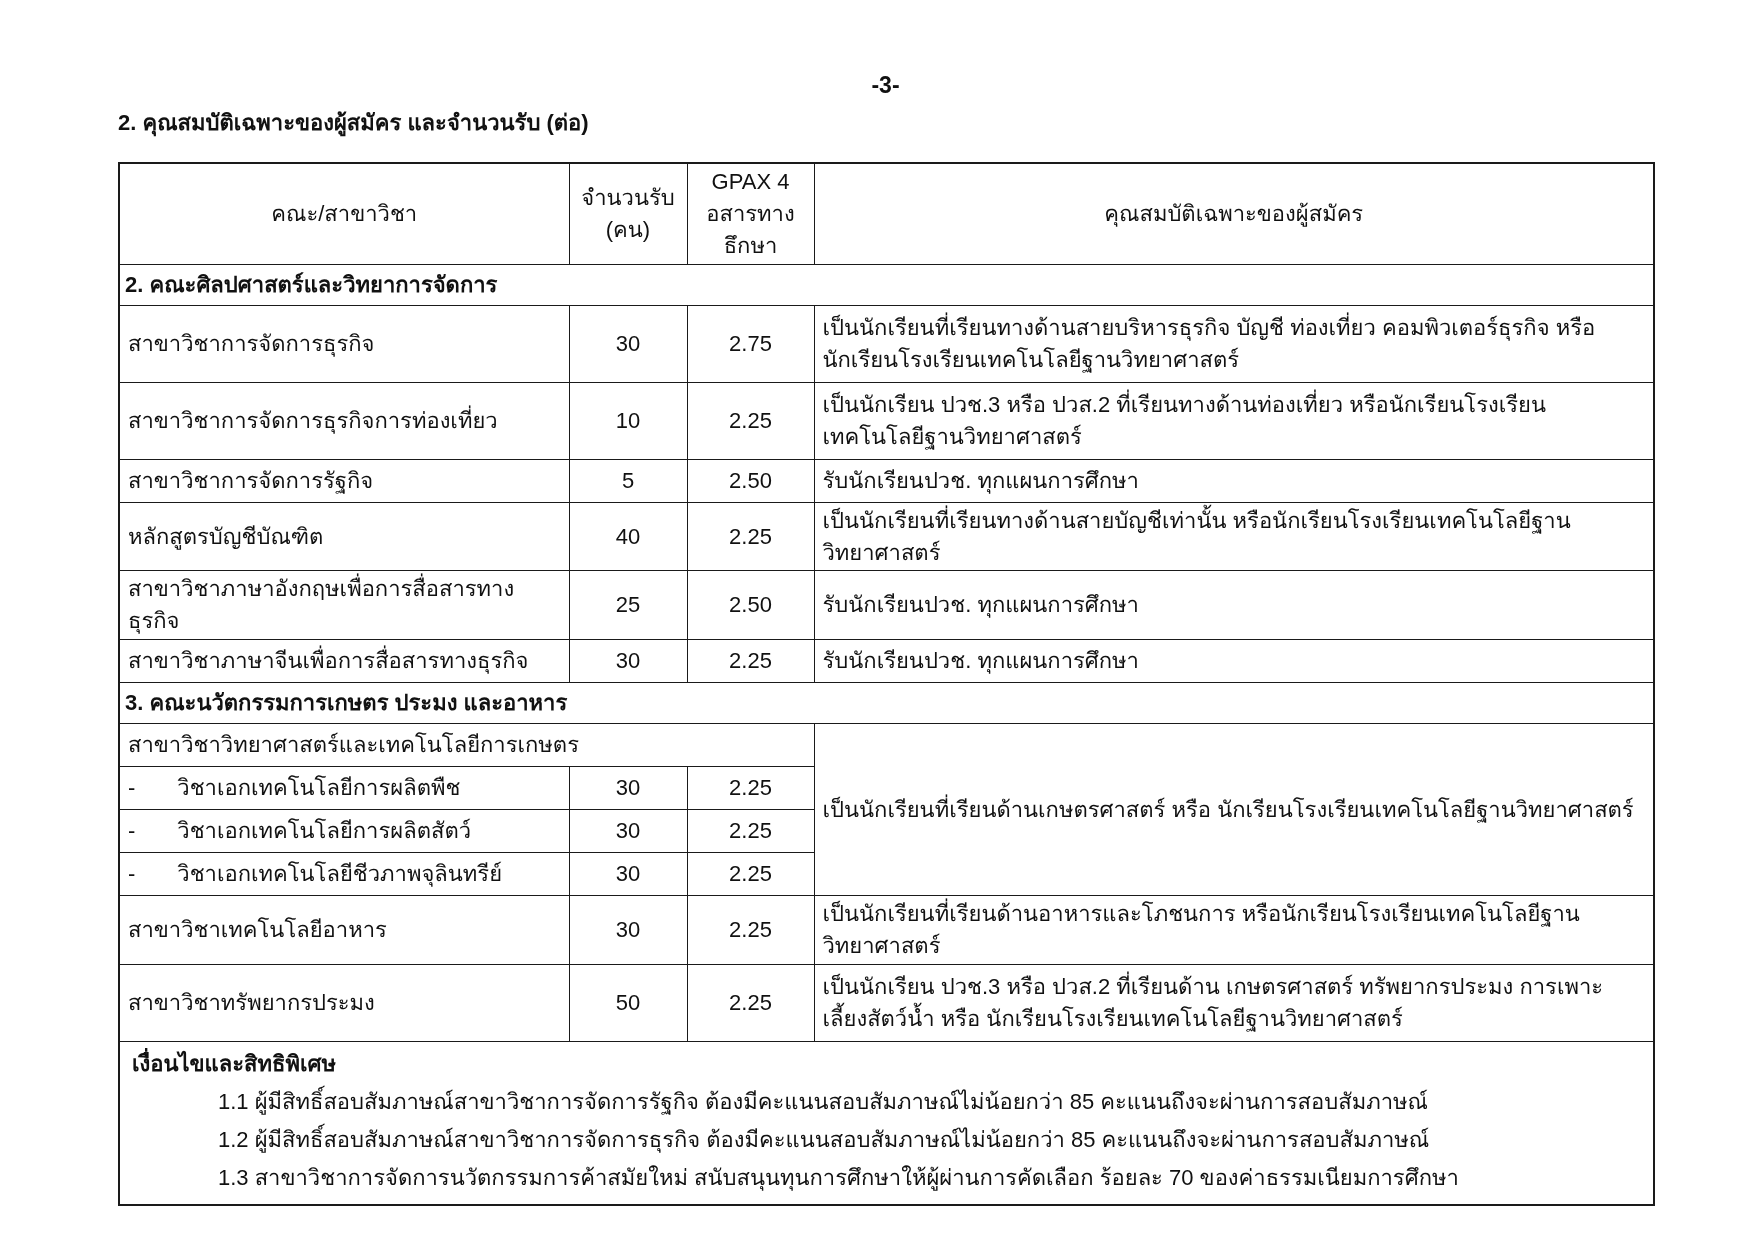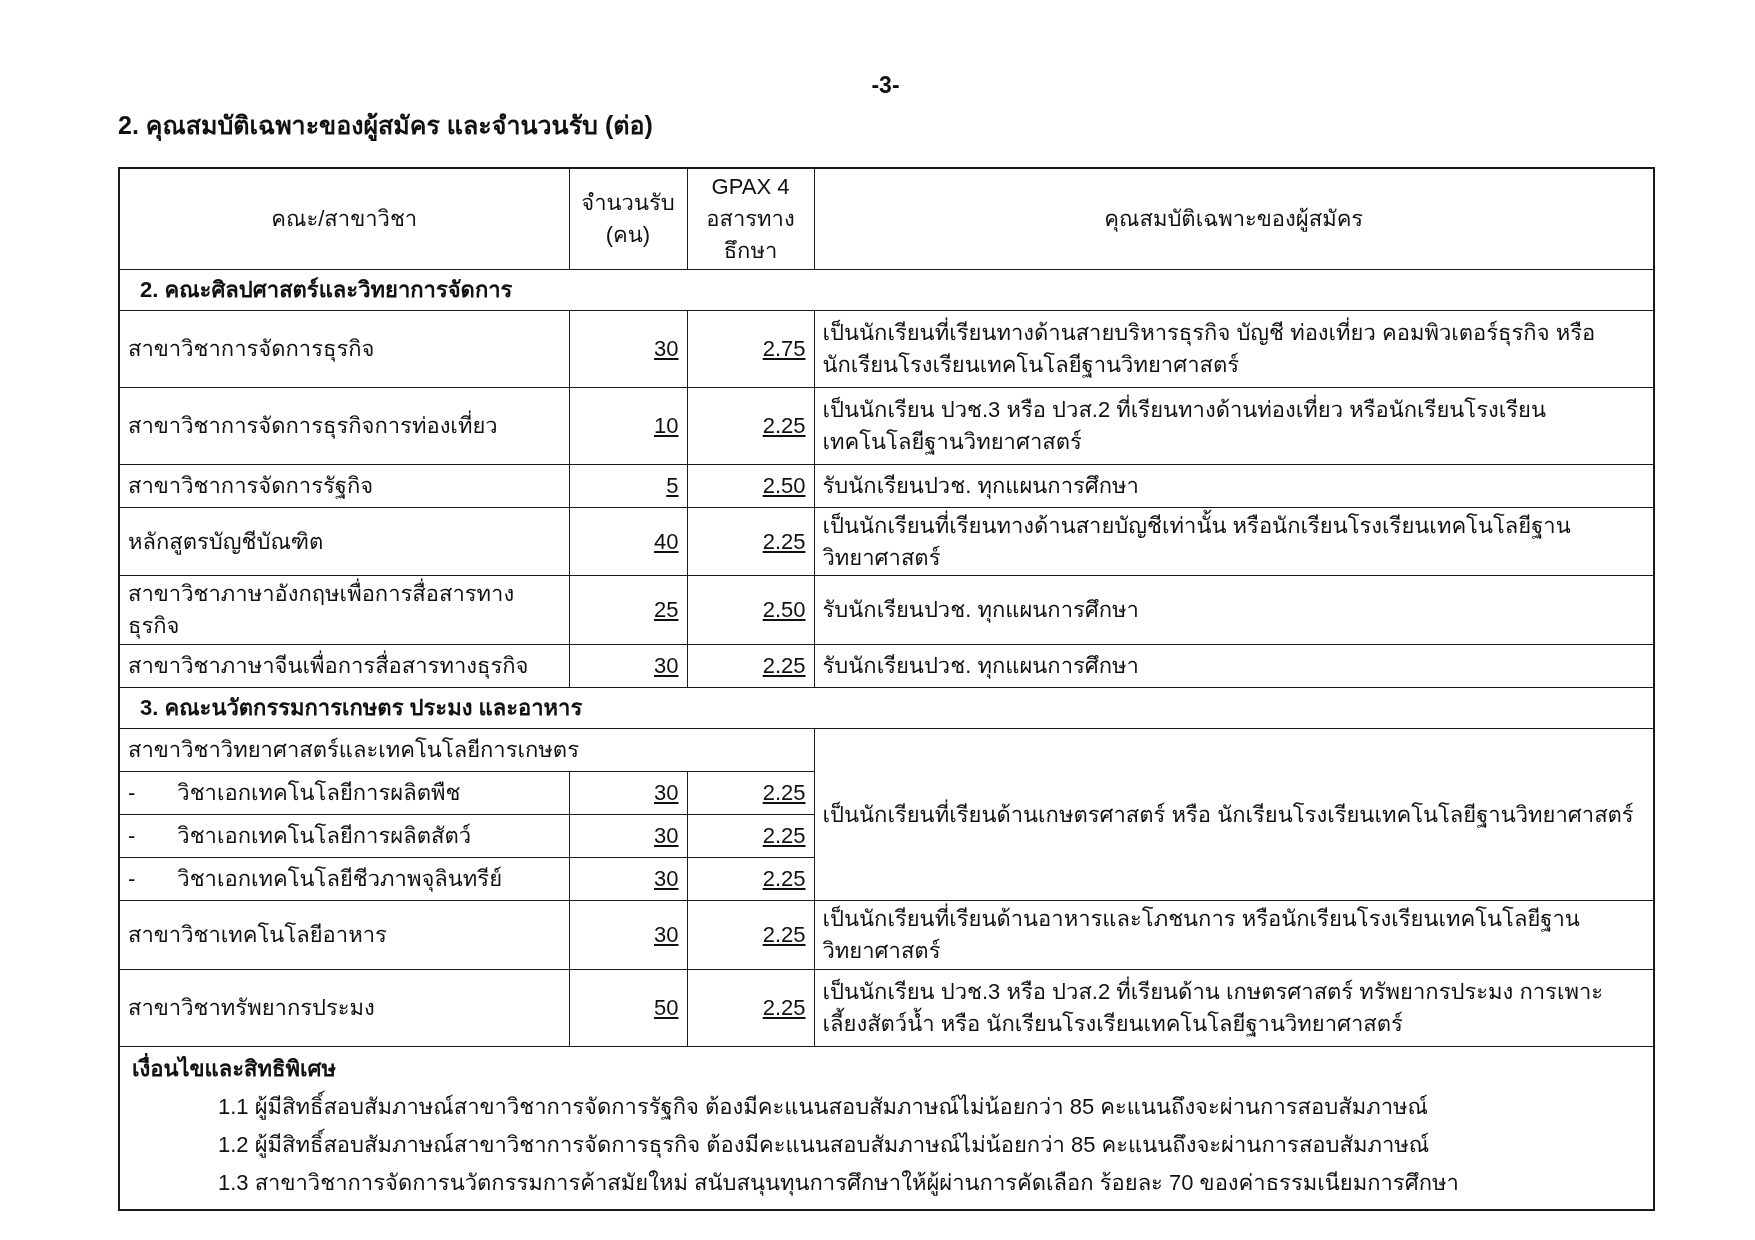--- a/index.html
+++ b/index.html
@@ -18,21 +18,21 @@
   .page-number {
     text-align: center;
     font-size: 23px;
     font-weight: 600;
     padding-top: 72px;
     width: 1535px;
     margin-left: 118px;
   }
   .doc-heading {
     margin: 6px 0 0 118px;
-    font-size: 25px;
+    font-size: 22px;
     font-weight: bold;
   }
   table.adm {
     margin: 22px 0 0 118px;
     width: 1535px;
     border-collapse: collapse;
     border: 2.5px solid #1a1a1a;
     table-layout: fixed;
     font-size: 22px;
   }
@@ -46,26 +46,26 @@
   
   tr.hdr th {
     font-weight: normal;
     text-align: center;
     height: 72px;
   }
   
   tr.section td {
     font-weight: bold;
     height: 36px;
-    padding-left: 20px;
+    padding-left: 5px;
   }
   tr.r-tall td { height: 72px; }
   tr.r-short td { height: 38px; }
   td.c-name { padding-left: 10px; }
-  td.c-num { text-align: right; text-decoration: underline; }
+  td.c-num { text-align: center; }
   td.c-qual { padding-left: 12px; padding-right: 10px; }
   td.qual-span {
     vertical-align: top;
     padding-top: 5px;
   }
   td.sub-name { padding-left: 30px; }
   td.sub-name .dash { display: inline-block; }
   td.sub-name .sub-label { margin-left: 42px; text-align: right; }
   
   tr.cond td {

